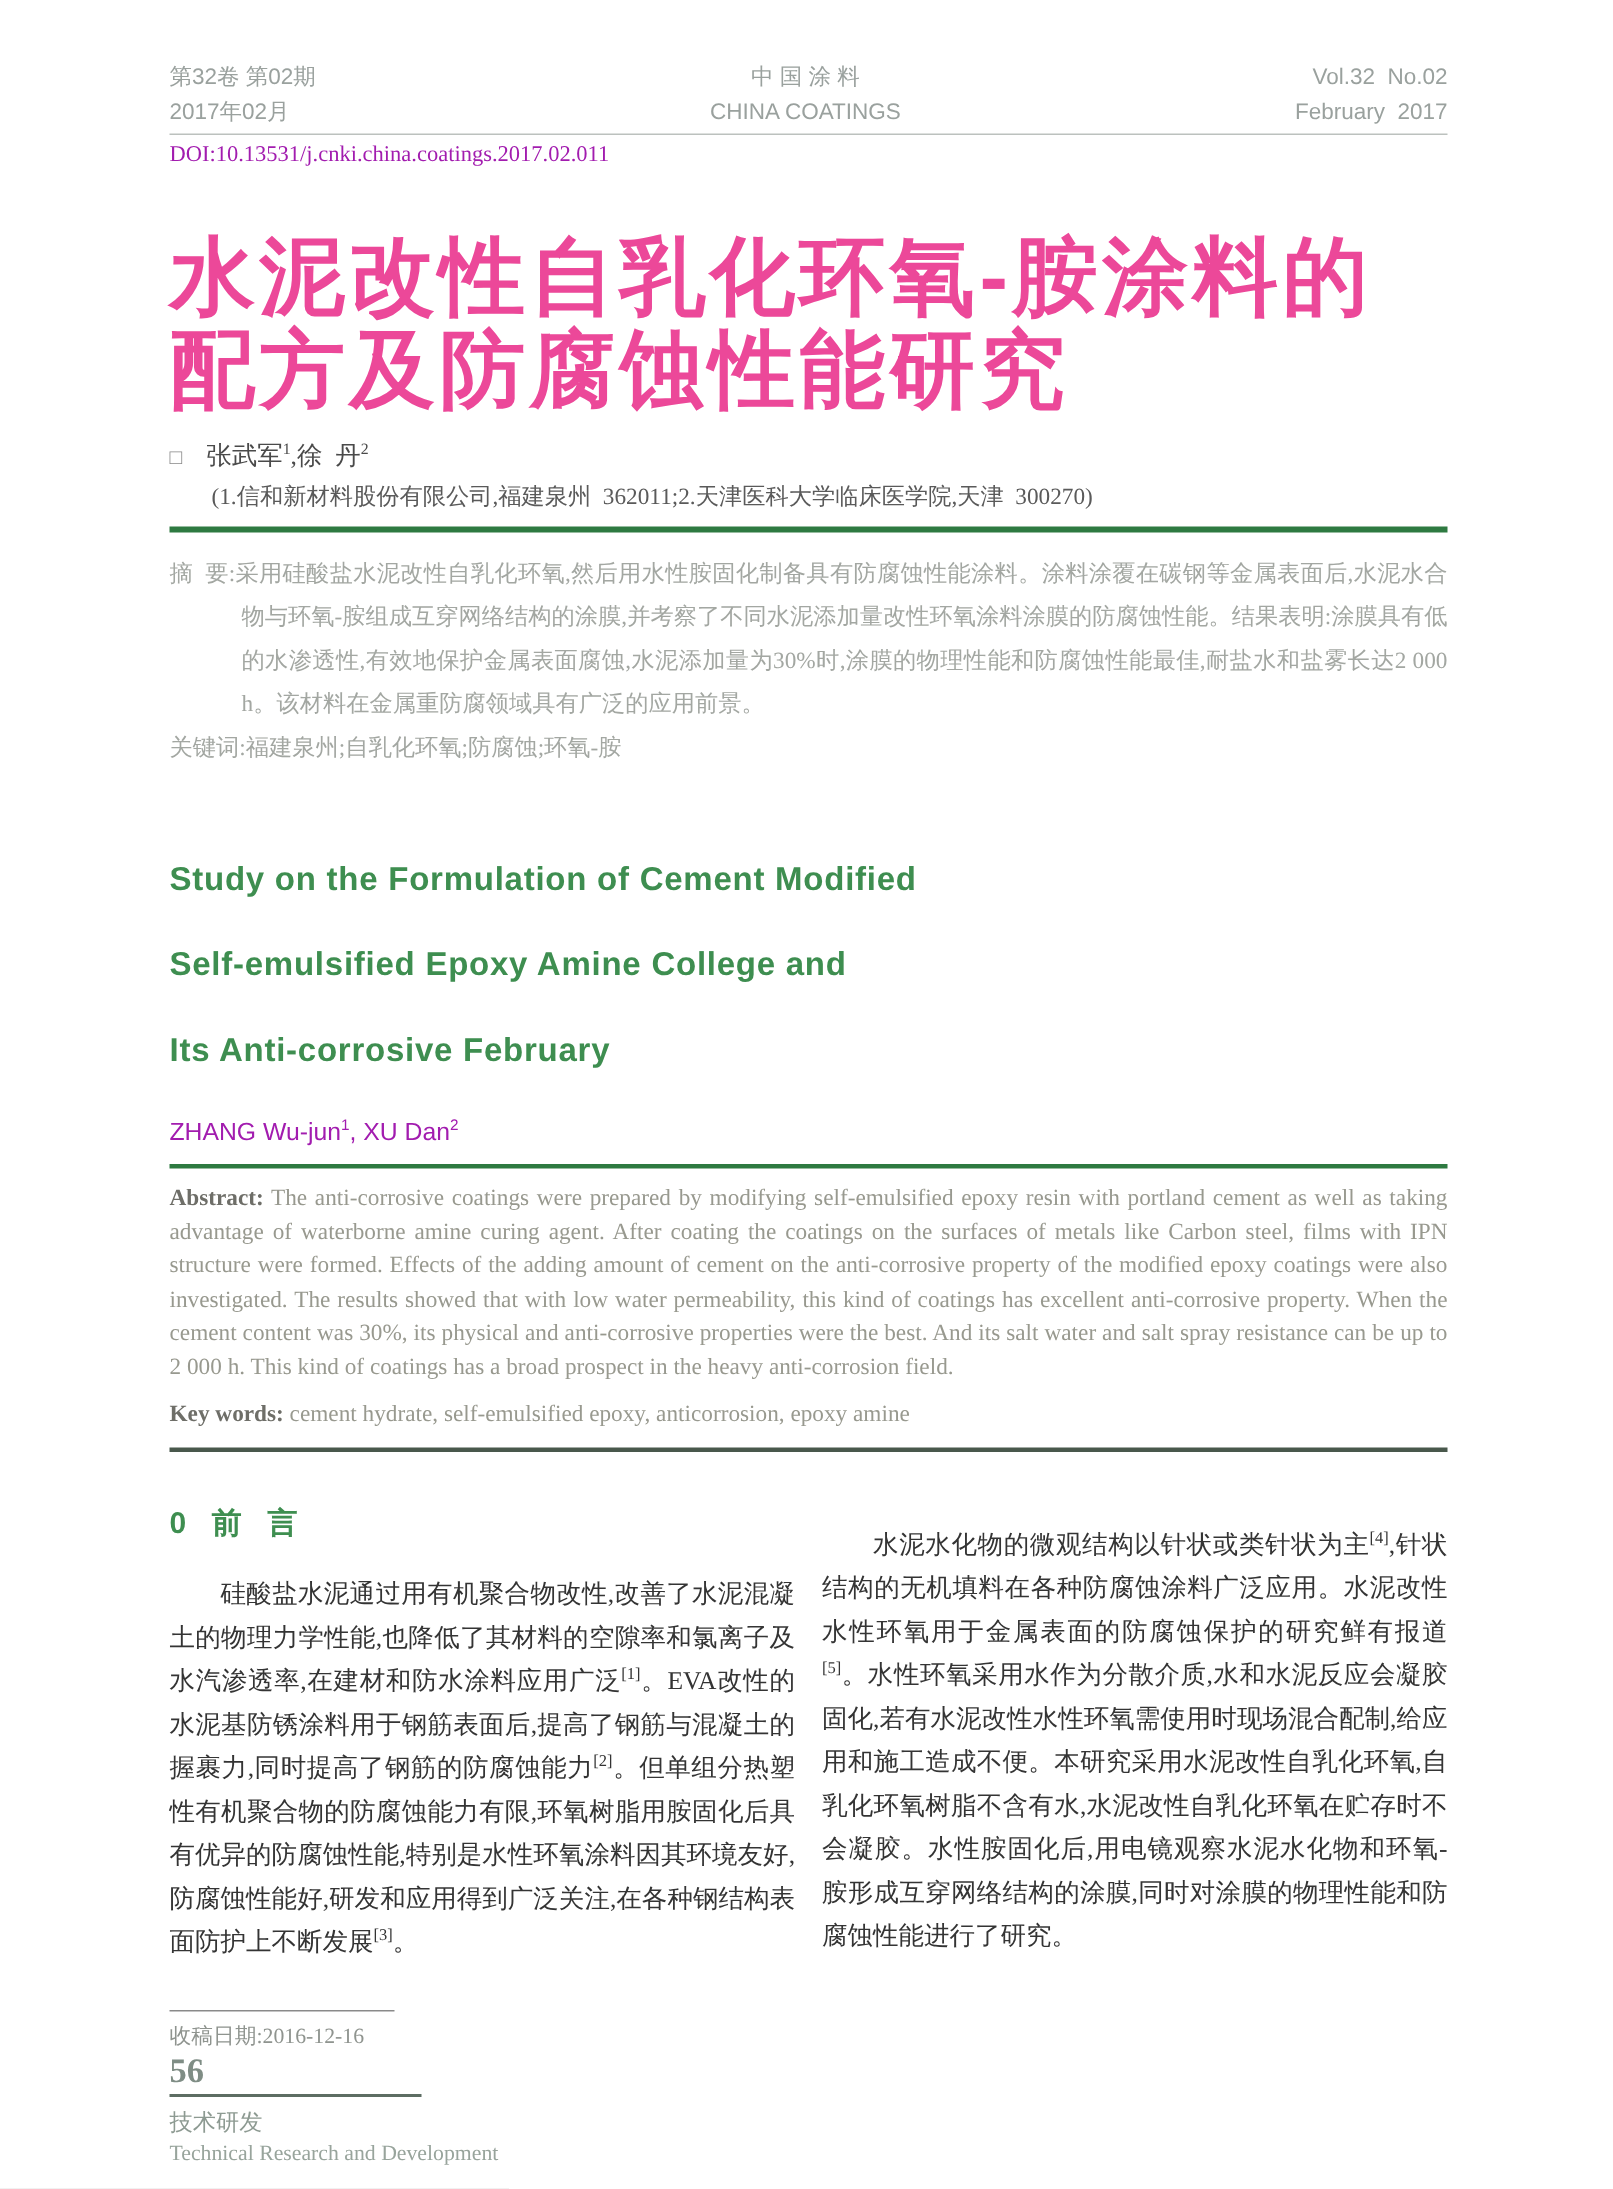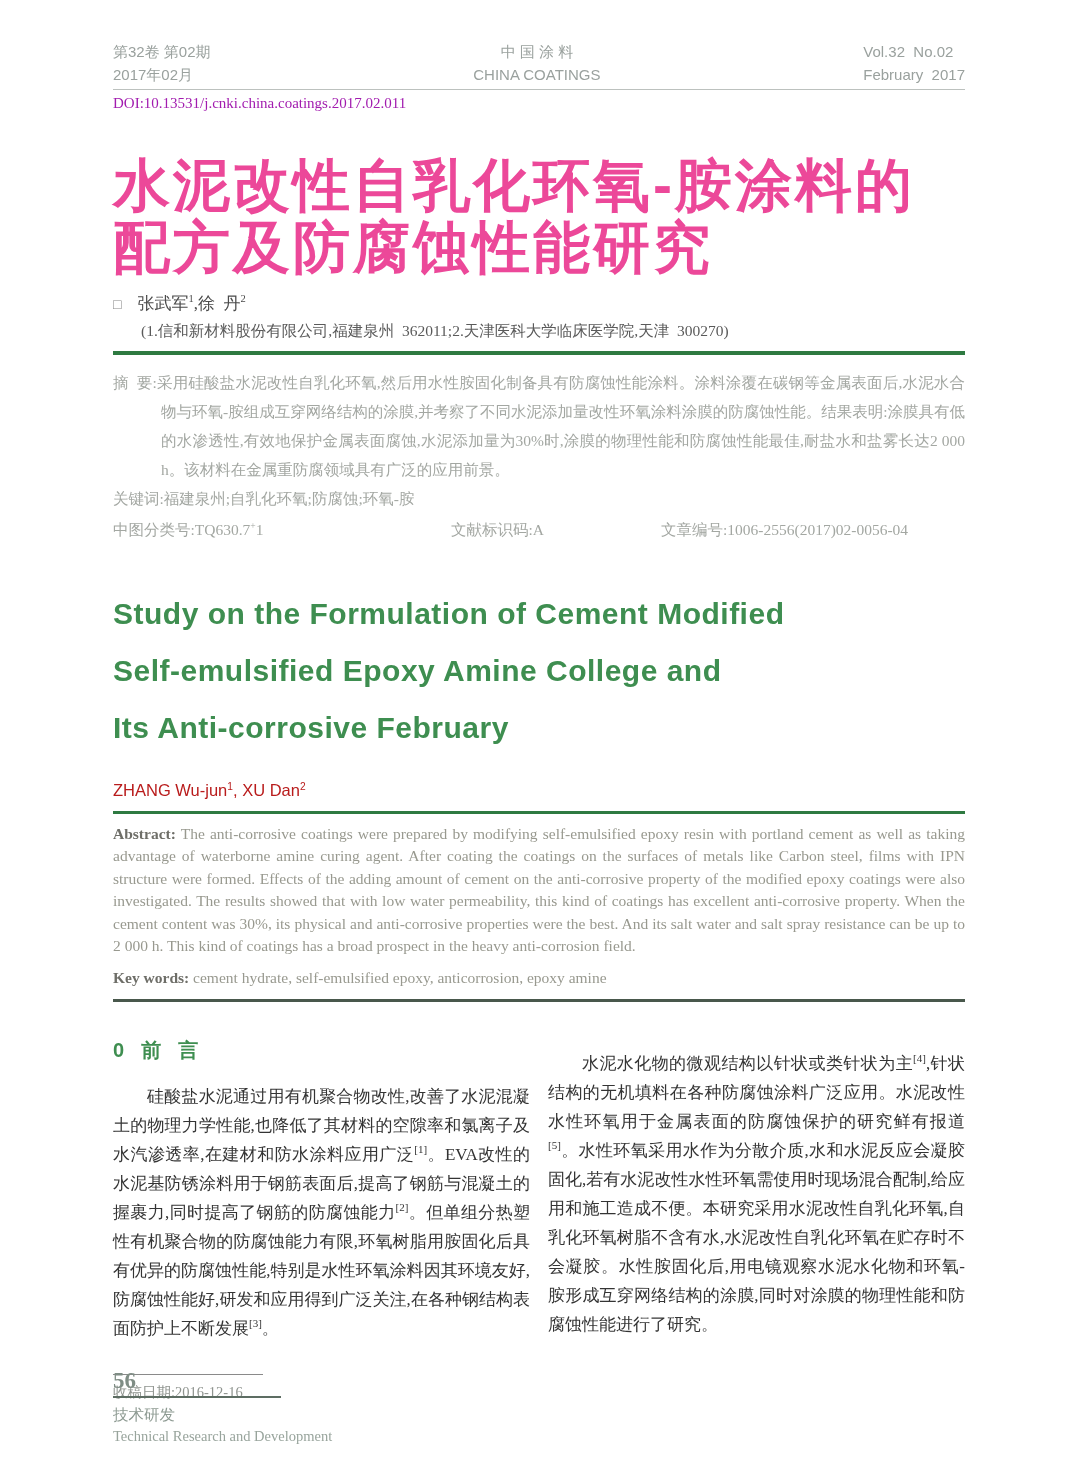--- a/index.html
+++ b/index.html
@@ -5,21 +5,21 @@
   html,body{margin:0;padding:0;background:#e8e8e8;}
   .page{width:1075px;height:1459px;position:relative;background:#ffffff;overflow:hidden;
         font-family:"Liberation Serif",serif;box-sizing:border-box;}
   .content{margin:0 110px 0 113px;}
   .pre{white-space:pre-wrap;}
 
   
   .masthead{display:flex;justify-content:space-between;padding-top:40px;
             font-family:"Liberation Sans",sans-serif;font-size:15px;line-height:23px;color:#9aa19e;}
   .mast-center{text-align:center;}
-  .mast-right{}
+  .mast-right{text-align:right;}
   .mast-rule{border-top:1.5px solid #bcc1be;margin-top:3px;}
   .doi{font-size:15px;color:#a21caf;margin-top:5px;}
 
   
   .title-zh{color:#ec4899;font-family:Liberation Sans, sans-serif;font-weight:bold;
             font-size:57px;line-height:62px;letter-spacing:3px;margin:42px 0 0 0;}
 
   
   .author-line{margin-top:14px;font-size:17px;color:#4a4a4a;}
   .author-marker{color:#8a8a8a;font-size:14px;margin-right:16px;}
@@ -30,22 +30,22 @@
   
   .abstract-zh{margin-top:13px;color:#a3a7a2;font-size:15.5px;line-height:29px;
                text-align:justify;padding-left:48px;text-indent:-48px;}
   .kw-zh{color:#a3a7a2;font-size:15.5px;line-height:29px;}
   .clc-row{display:flex;margin-top:7px;color:#a3a7a2;font-size:15.5px;}
   .clc-a{width:338px;}
   .clc-b{width:210px;}
 
   
   .title-en{color:#3e8e50;font-family:"Liberation Sans",sans-serif;font-weight:bold;
-            font-size:30px;line-height:57px;letter-spacing:0.5px;margin-top:44px;}
-  .author-en{margin-top:12px;color:#b91c1c;font-size:16.5px;font-family:"Liberation Sans",sans-serif;}
+            font-size:22px;line-height:57px;letter-spacing:0.5px;margin-top:44px;}
+  .author-en{margin-top:12px;color:#a21caf;font-size:16.5px;font-family:"Liberation Sans",sans-serif;}
   .affil-en{margin-top:12px;color:#9aa39b;font-style:italic;font-size:15.5px;line-height:25px;}
   .rule-green2{height:3px;background:#2e7a41;margin-top:11px;}
 
   
   .abstract-en{margin-top:9px;color:#98998f;font-size:15.5px;line-height:22.5px;text-align:justify;}
   .abstract-en .lbl{font-weight:bold;color:#6e6e68;}
   .rule-dark{height:3px;background:#49584c;margin-top:10px;}
 
   
   .columns{display:flex;gap:18px;margin-top:30px;color:#343434;}
@@ -100,25 +100,20 @@
     <div class="affil-zh pre">(1.信和新材料股份有限公司,福建泉州  362011;2.天津医科大学临床医学院,天津  300270)</div>
 
     <div class="rule-green"></div>
 
     <div class="abstract-zh">
       <span class="pre">摘  要:</span><span>采用硅酸盐水泥改性自乳化环氧,然后用水性胺固化制备具有防腐蚀性能涂料。涂料涂覆在碳钢等金属表面后,水泥水合物与环氧-胺组成互穿网络结构的涂膜,并考察了不同水泥添加量改性环氧涂料涂膜的防腐蚀性能。结果表明:涂膜具有低的水渗透性,有效地保护金属表面腐蚀,水泥添加量为30%时,涂膜的物理性能和防腐蚀性能最佳,耐盐水和盐雾长达2 000 h。该材料在金属重防腐领域具有广泛的应用前景。</span>
     </div>
     <div class="kw-zh">
       <span>关键词:</span><span>福建泉州;自乳化环氧;防腐蚀;环氧-胺</span>
     </div>
-    <div class="clc-row">
-      <span class="clc-a"><span>中图分类号:</span><span>TQ630.7</span><sup>+</sup><span>1</span></span>
-      <span class="clc-b"><span>文献标识码:</span><span>A</span></span>
-      <span class="clc-c"><span>文章编号:</span><span>1006-2556(2017)02-0056-04</span></span>
-    </div>
 
     <h2 class="title-en">
       <span>Study on the Formulation of Cement Modified</span><br>
       <span>Self-emulsified Epoxy Amine College and</span><br>
       <span>Its Anti-corrosive February</span>
     </h2>
 
     <div class="author-en">
       <span>ZHANG Wu-jun</span><sup>1</sup><span>, XU Dan</span><sup>2</sup>
     </div>

